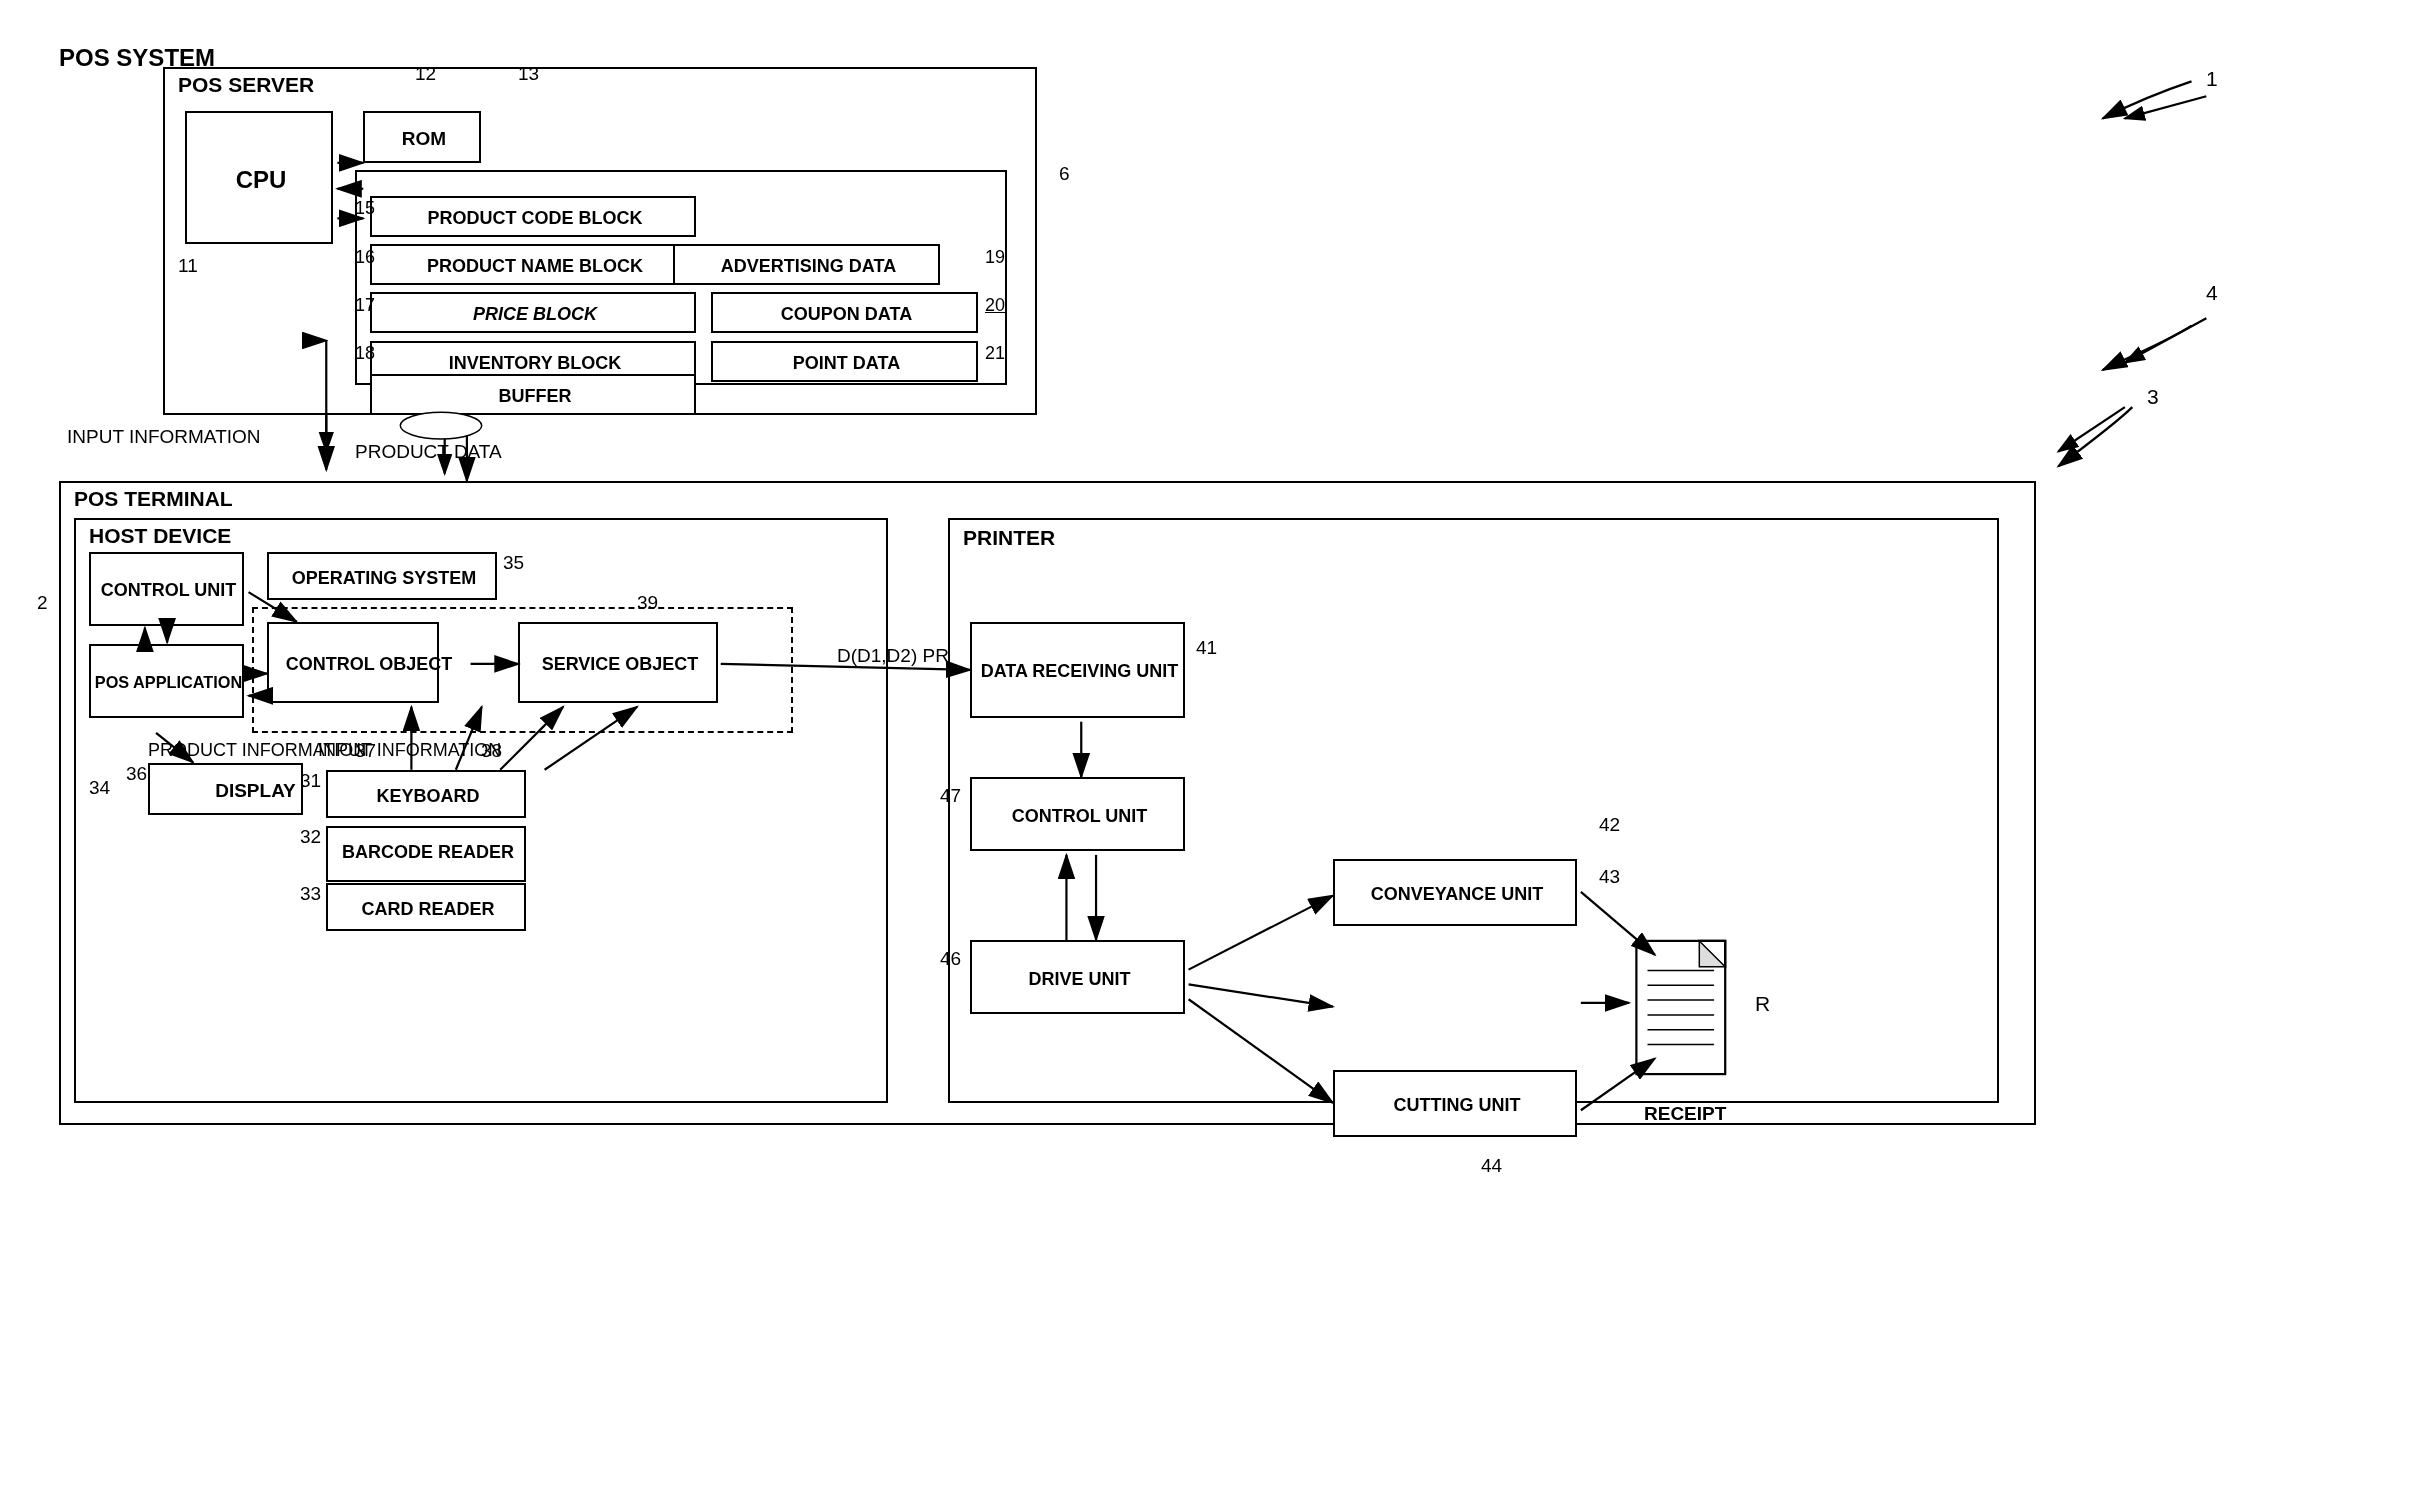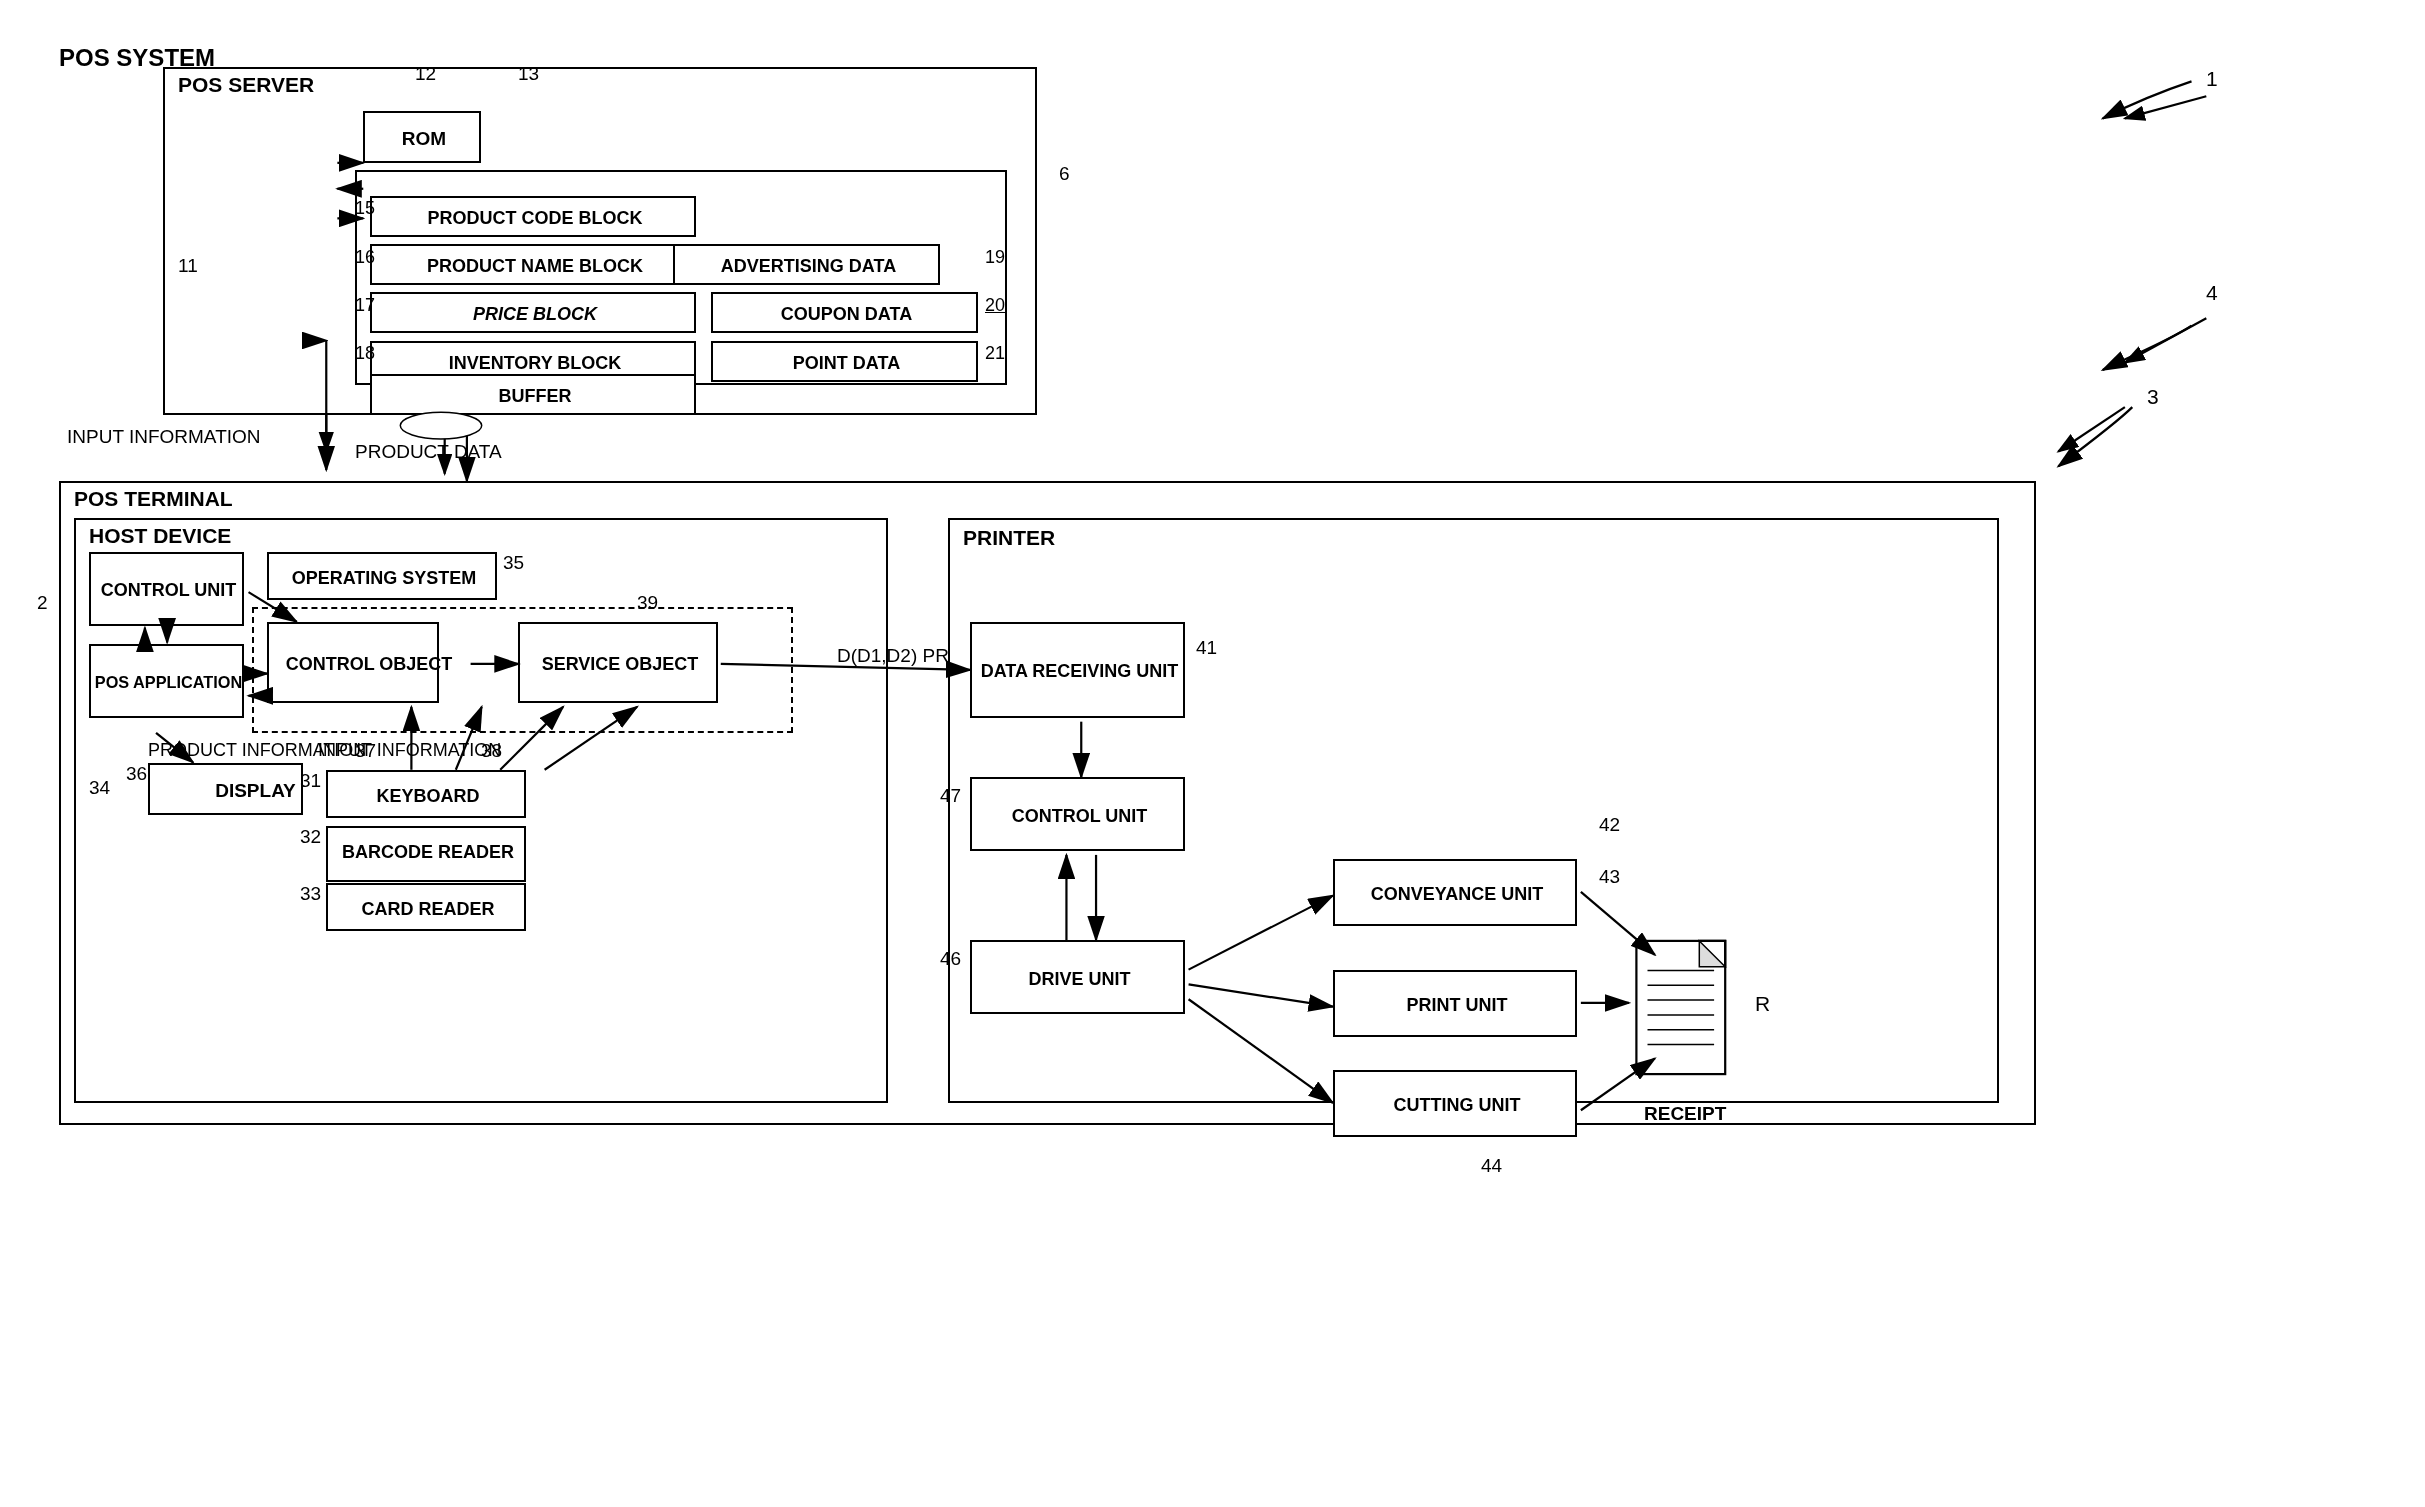--- a/index.html
+++ b/index.html
@@ -143,20 +143,23 @@
   </div>
 
   <div class="label label-bold" style="left:178px; top:73px; font-size:21px;">POS SERVER</div>
 
   <div class="label" style="left:415px; top:63px; font-size:19px;">12</div>
 
   <div class="label" style="left:518px; top:63px; font-size:19px;">13</div>
 
   <div class="label" style="left:1059px; top:163px; font-size:19px;">6</div>
 
+  <div class="box" style="left:185px; top:111px; width:148px; height:133px;">
+    <div class="box-label" style="width:148px; height:133px; font-size:24px;">CPU</div>
+  </div>
 
   <div class="label" style="left:178px; top:255px; font-size:19px;">11</div>
 
   <div class="box" style="left:363px; top:111px; width:118px; height:52px;">
     <div class="box-label" style="width:118px; height:52px;">ROM</div>
   </div>
 
   <div class="label label-bold" style="left:363px; top:178px; font-size:21px;">RAM</div>
 
   <div class="box" style="left:355px; top:170px; width:652px; height:215px;">
@@ -311,23 +314,20 @@
   </div>
 
   <div class="label" style="left:940px; top:948px; font-size:19px;">46</div>
 
   <div class="box" style="left:1333px; top:859px; width:244px; height:67px;">
     <div class="box-label" style="width:244px; height:67px; font-size:18px;">CONVEYANCE UNIT</div>
   </div>
 
   <div class="label" style="left:1599px; top:866px; font-size:19px;">43</div>
 
-  <div class="box" style="left:1333px; top:970px; width:244px; height:67px;">
-    <div class="box-label" style="width:244px; height:67px; font-size:18px;">PRINT UNIT</div>
-  </div>
 
   <div class="label" style="left:1599px; top:814px; font-size:19px;">42</div>
 
   <div class="box" style="left:1333px; top:1070px; width:244px; height:67px;">
     <div class="box-label" style="width:244px; height:67px; font-size:18px;">CUTTING UNIT</div>
   </div>
 
   <div class="label" style="left:1481px; top:1155px; font-size:19px;">44</div>
 
   <div style="position:absolute; left:1629px; top:926px; width:111px; height:163px;">

